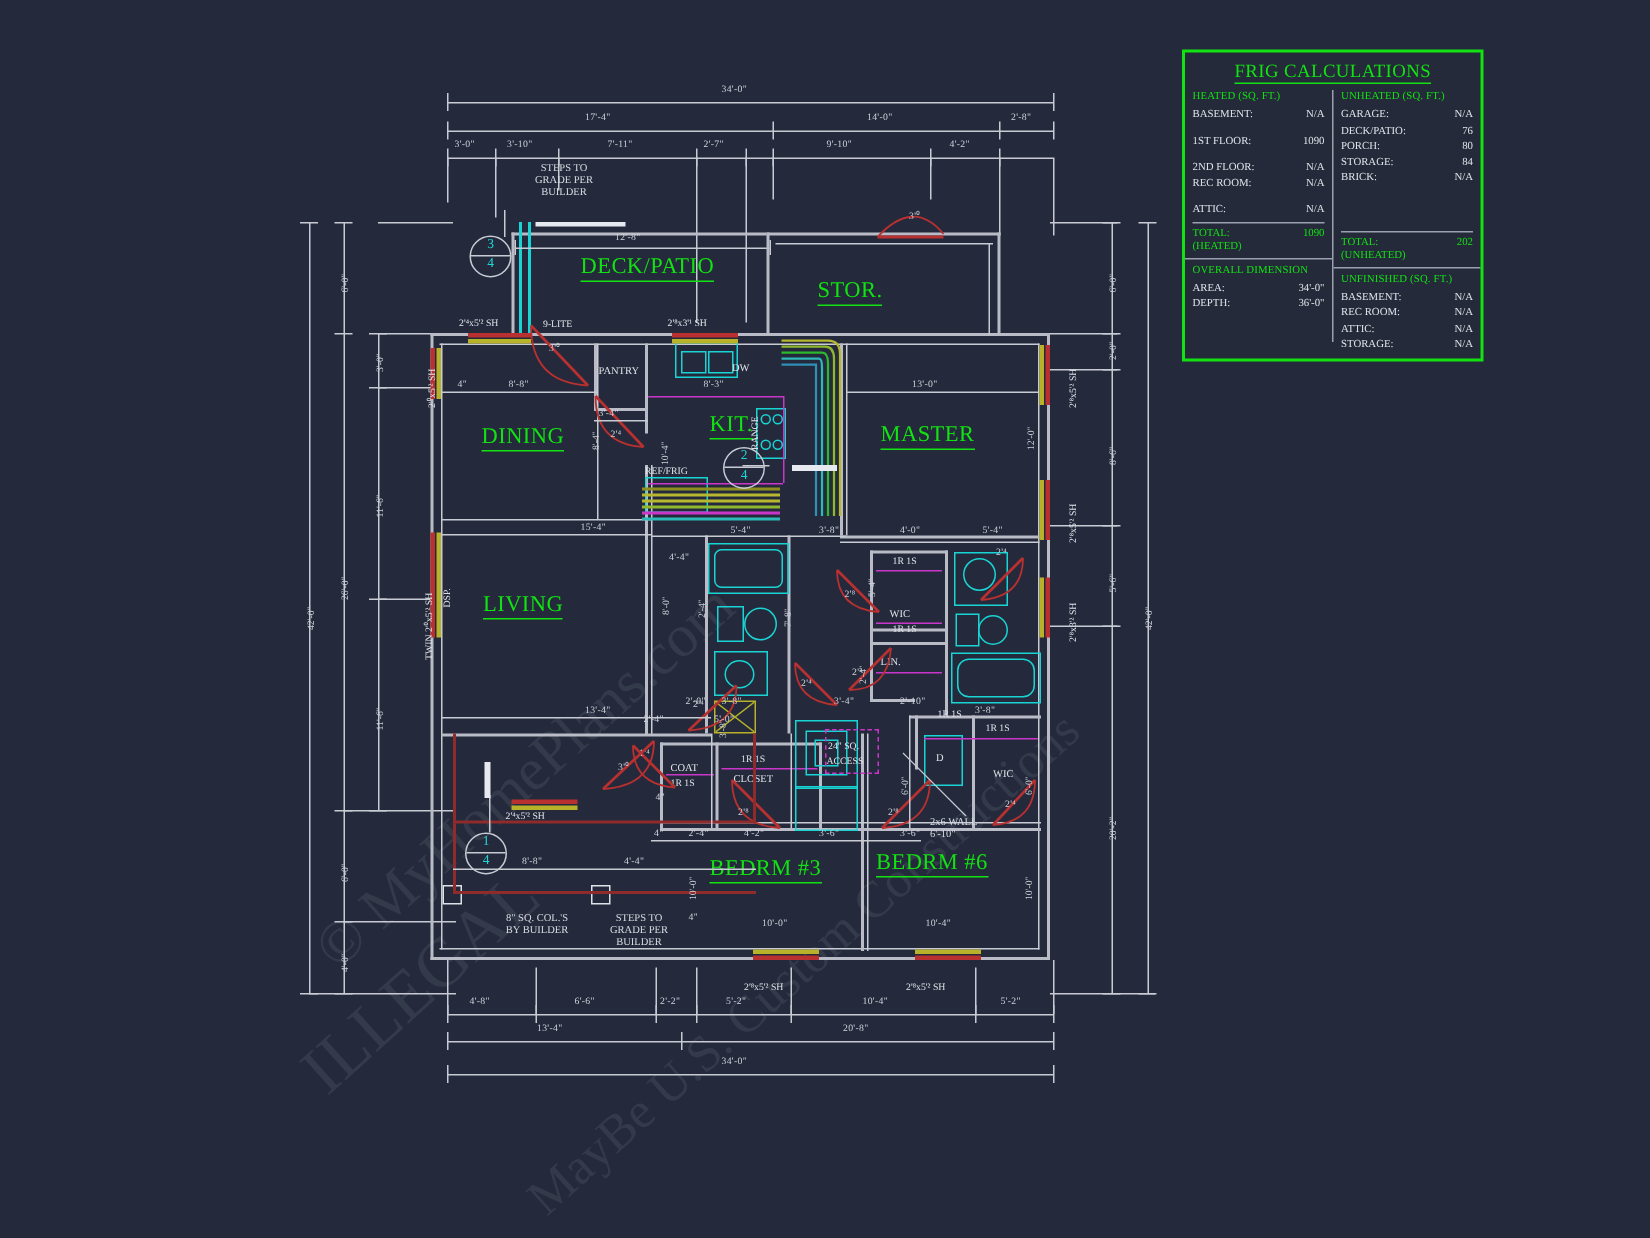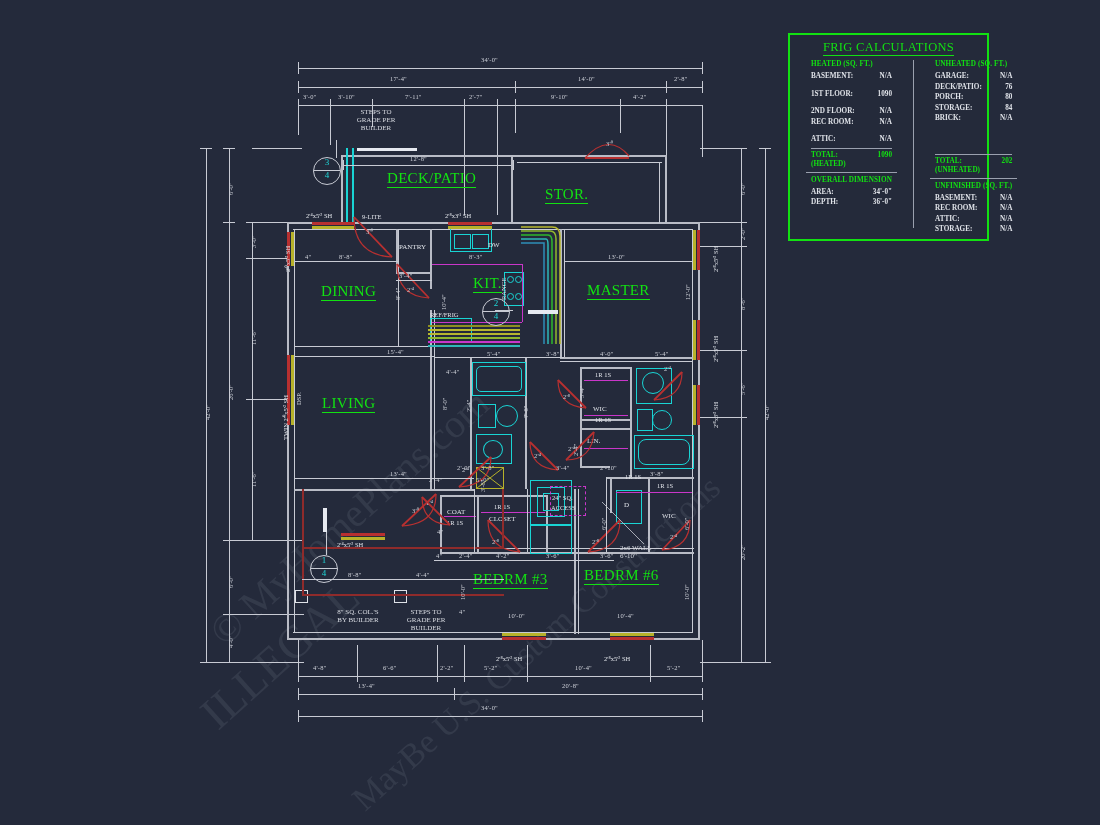--- a/index.html
+++ b/index.html
@@ -24,21 +24,21 @@
   .dimv{position:absolute;color:#cdd0d8;font-size:6.5px;white-space:nowrap;transform-origin:0 0;transform:rotate(-90deg);}
   .note{position:absolute;color:#d8dbe2;font-size:7px;white-space:nowrap;text-align:center;line-height:8px;}
   .room{position:absolute;color:#12e112;font-size:15px;white-space:nowrap;border-bottom:1.3px solid #12e112;padding-bottom:0px;letter-spacing:.3px;}
   .lbl{position:absolute;color:#dfe2e8;font-size:7px;white-space:nowrap;}
   .lblv{position:absolute;color:#dfe2e8;font-size:7px;white-space:nowrap;transform-origin:0 0;transform:rotate(-90deg);}
 
   
   #areabox{position:absolute;left:788px;top:33px;width:197px;height:204px;border:2px solid #12e112;background:rgba(36,42,59,.55);}
   #areabox .ttl{color:#12e112;font-size:12.5px;text-align:center;margin-top:5px;border-bottom:1px solid #12e112;display:inline-block;letter-spacing:.3px;}
   .acols{display:flex;margin-top:4px;height:168px;}
-  .acol{flex:1;padding:0 21px;position:relative;font-weight:bold;}
+  .acol{flex:1;padding:0 5px;position:relative;}
   .acol.left{border-right:1px solid #9aa0ae;}
   .ahead{color:#12e112;font-size:7.2px;letter-spacing:.1px;margin-bottom:3px;white-space:nowrap;}
   .arow{display:flex;justify-content:space-between;color:#dfe2e8;font-size:7.2px;line-height:10.5px;white-space:nowrap;}
   .arow .k{}
   .arow .v{}
   .agap{height:7px;}
   .arule{border-top:1px solid #9aa0ae;margin:3px 0 2px 0;}
   .atot{color:#12e112;font-size:7.2px;display:flex;justify-content:space-between;line-height:9px;}
   .sechr{border-top:1px solid #9aa0ae;margin:3px -5px 3px -5px;}
 

